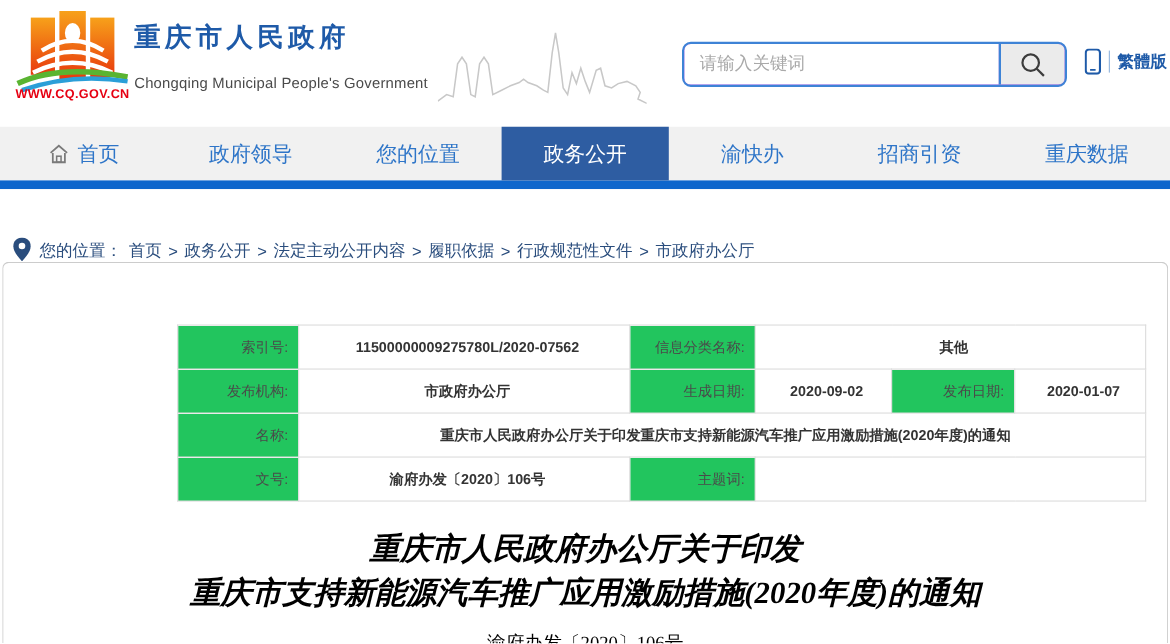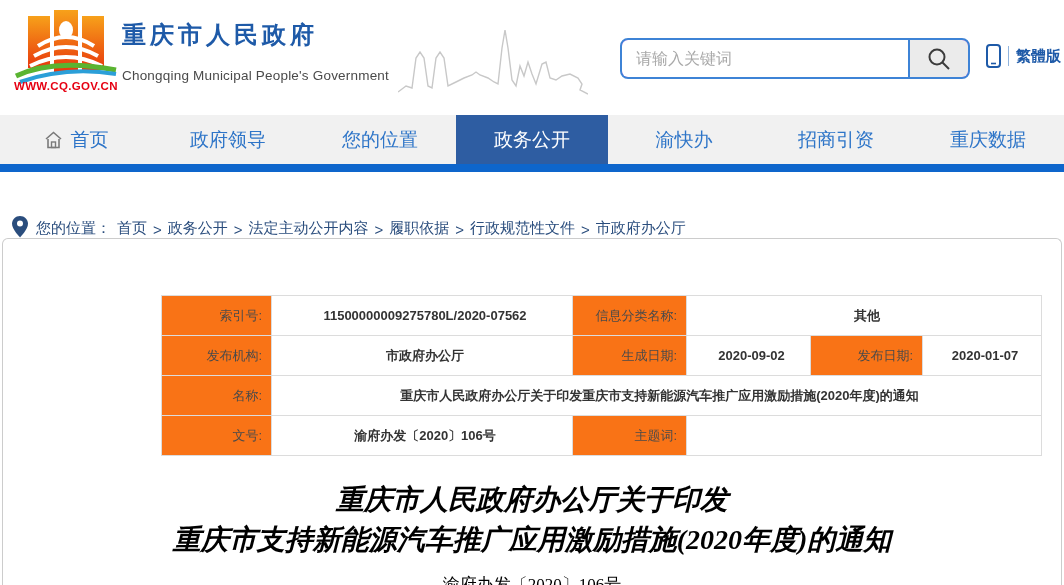--- a/index.html
+++ b/index.html
@@ -41,21 +41,21 @@
   .crumb { color:#2a4d7d; cursor:pointer; text-decoration:none; }
   .crumb-sep { margin:0 6px; color:#2a4d7d; }
   .crumb-prefix { margin-right:6px; }
 
   
   .card { margin:0 2px; border:1px solid #cccccc; border-bottom:none;
     border-radius:6px 6px 0 0; height:347px; background:#fff; padding-top:56px; }
 
   table.meta { border-collapse:collapse; margin-left:158px; width:880px; font-size:13px; table-layout:fixed; }
   table.meta td { border:1px solid #dcdcdc; height:40px; padding:0 8px; color:#333; overflow:hidden; white-space:nowrap; }
-  table.meta td.lbl { background:#f97316; text-align:right; color:#4a4a4a; padding-right:9px; }
+  table.meta td.lbl { background:#22c55e; text-align:right; color:#4a4a4a; padding-right:9px; }
   table.meta td.val { text-align:center; padding-left:14px;font-weight:bold; }
 
   .doc-title-block { margin-top:24px; text-align:center;
     font-family:"Liberation Serif","DejaVu Serif",serif; color:#000; }
   .doc-title-line { font-size:28px; font-weight:bold; line-height:40px;font-style:italic; }
   .doc-number { font-size:17px; margin-top:13px; }
 
   svg { display:block; }
 </style>
 </head>

